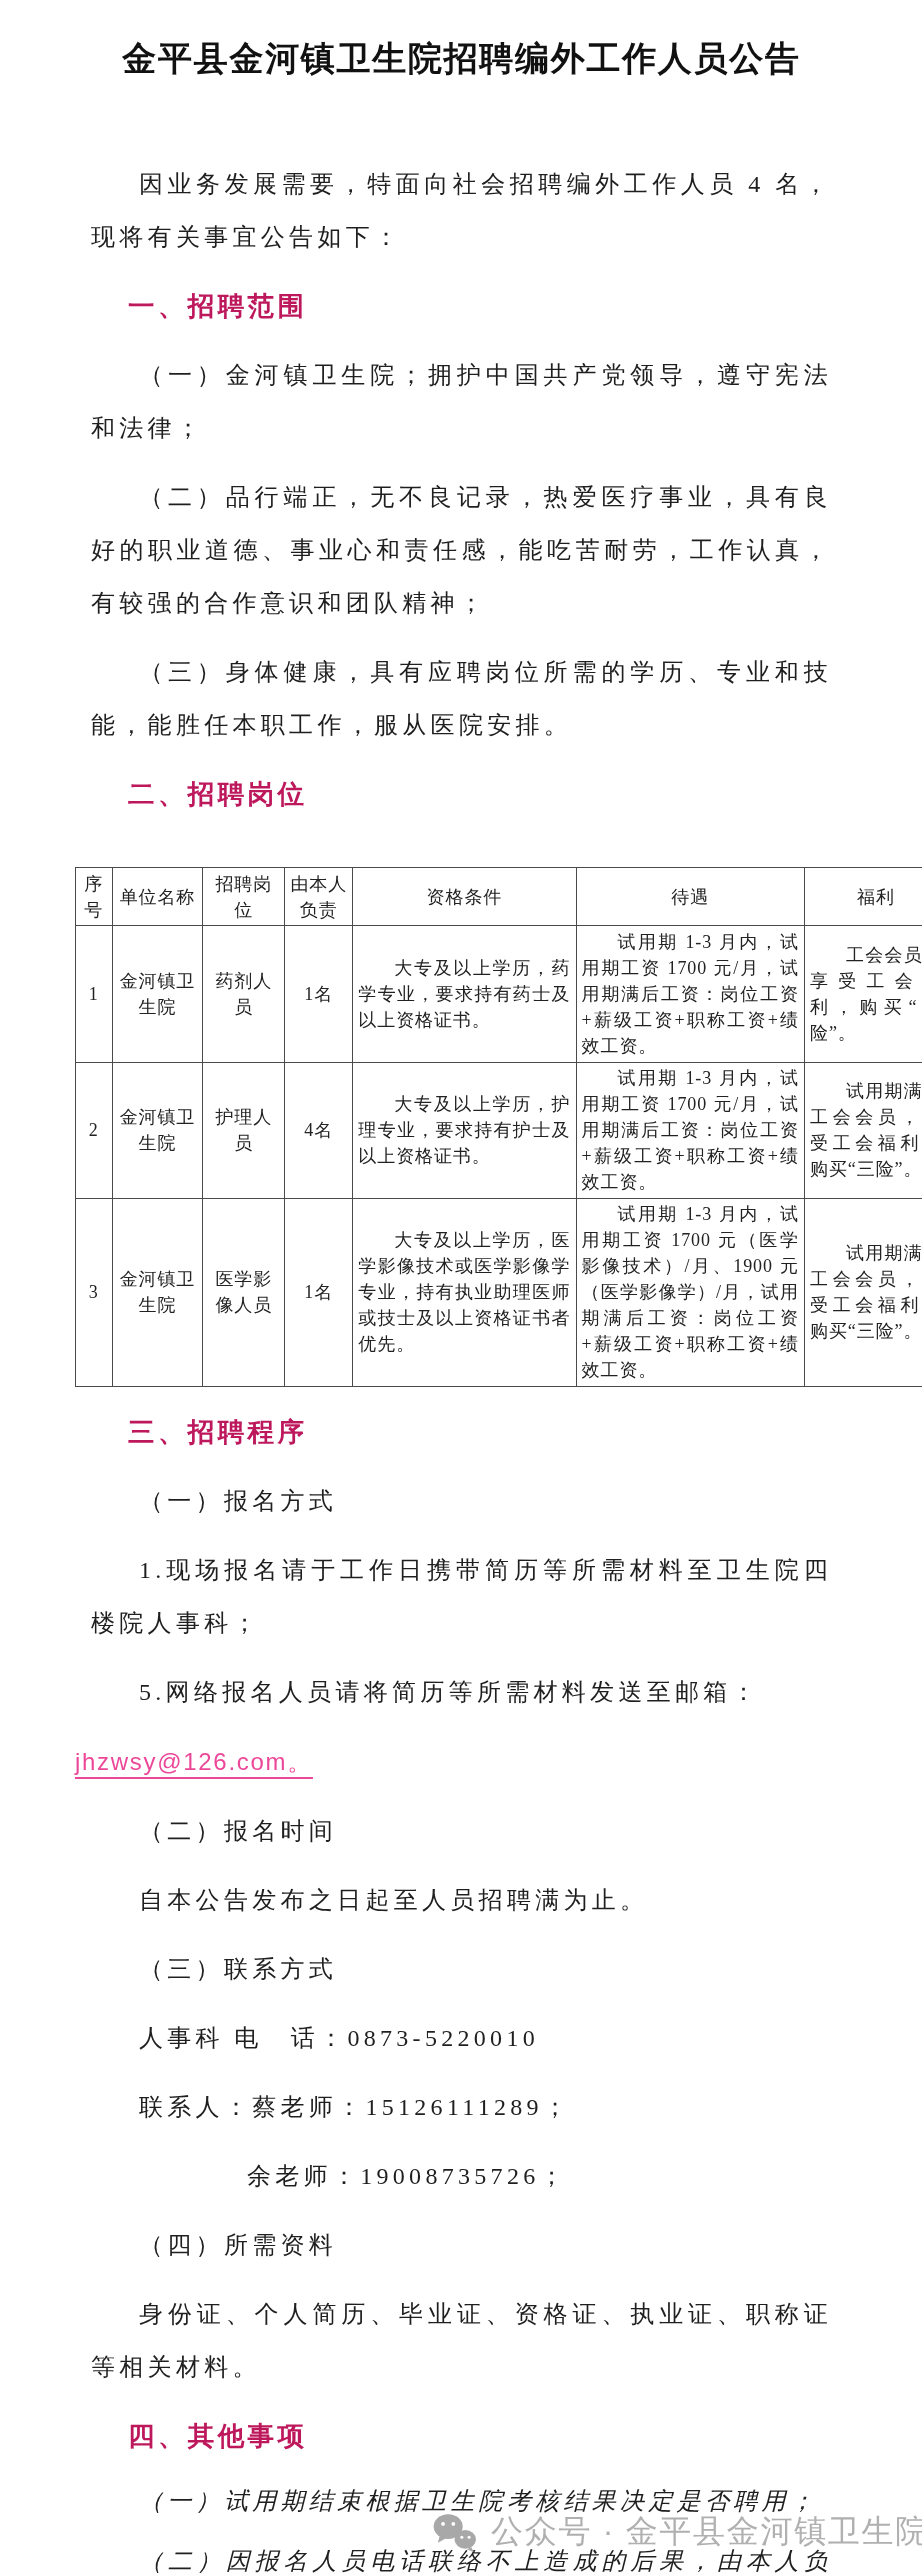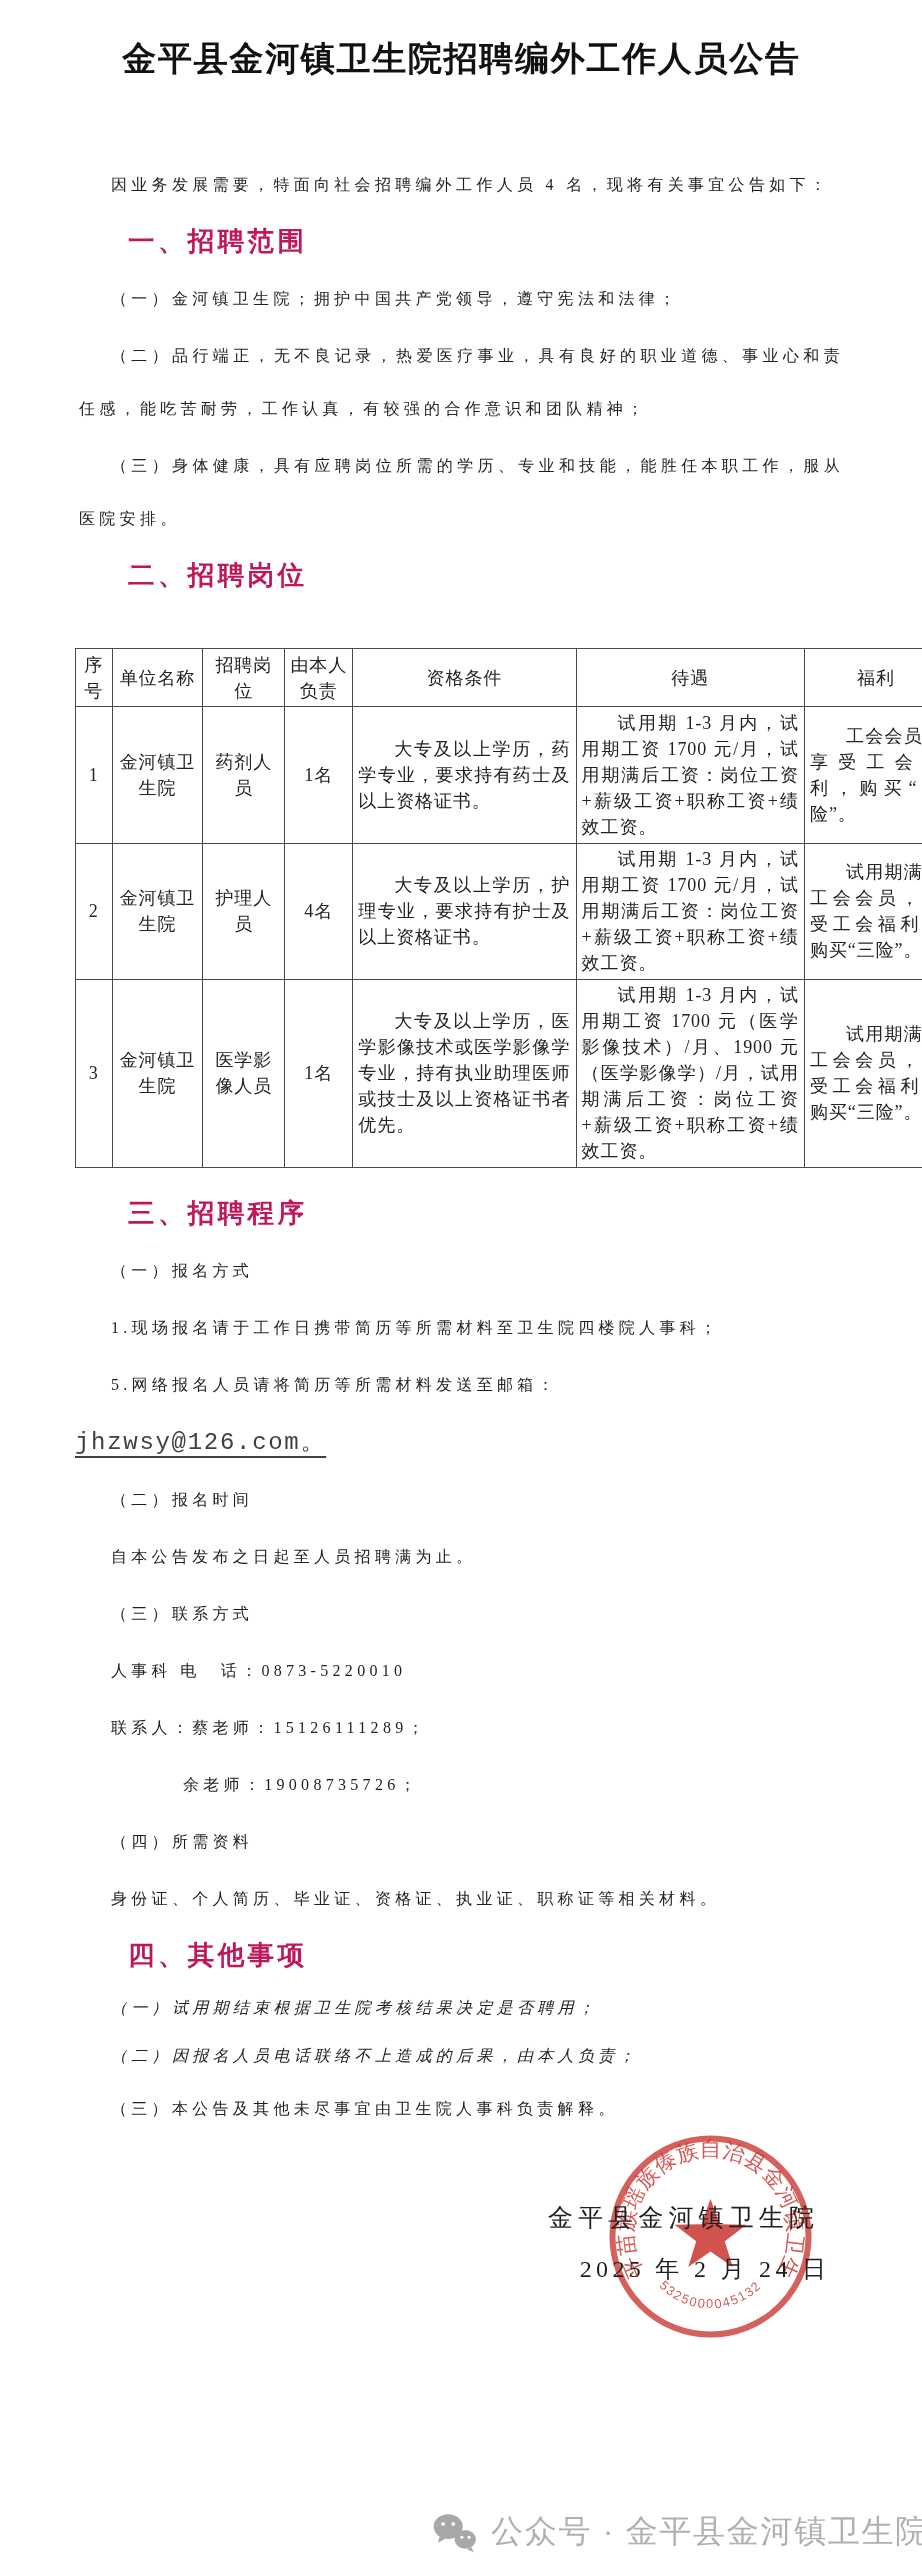--- a/index.html
+++ b/index.html
@@ -17,22 +17,22 @@
   .title{
     margin:12px 0 0 0;
     text-align:center;
     font-size:34px;
     font-weight:bold;
     letter-spacing:1.7px;
     line-height:1.45;
     color:#111;
   }
   .para{
-    margin:4px;
-    font-size:16px;
+    margin:16px;
+    font-size:24px;
     line-height:53px;
     letter-spacing:4.3px;
     text-indent:2em;
     text-align:justify;
   }
   .para.first{margin-top:75px;}
   .para.compact{line-height:44px;font-style:italic;}
   .para.deep-indent{text-indent:6.5em;}
   .sec-heading{
     margin:0;
@@ -44,24 +44,24 @@
     text-indent:2em;
     color:#be185d;
   }
   .email-line{
     margin:0;
     font-size:24px;
     line-height:53px;
     letter-spacing:1.7px;
   }
   .email-link{
-    color:#404040;
+    color:#ec4899;
     text-decoration:underline;
     text-underline-offset:6.8px;
-    font-family:Liberation Mono, monospace;
+    font-family:Liberation Sans, sans-serif;
   }
   
   table.jobs{
     width:873px;
     margin:46px auto 0 auto;
     border-collapse:collapse;
     table-layout:fixed;
     font-size:18px;
     line-height:26px;
     letter-spacing:0.9px;

